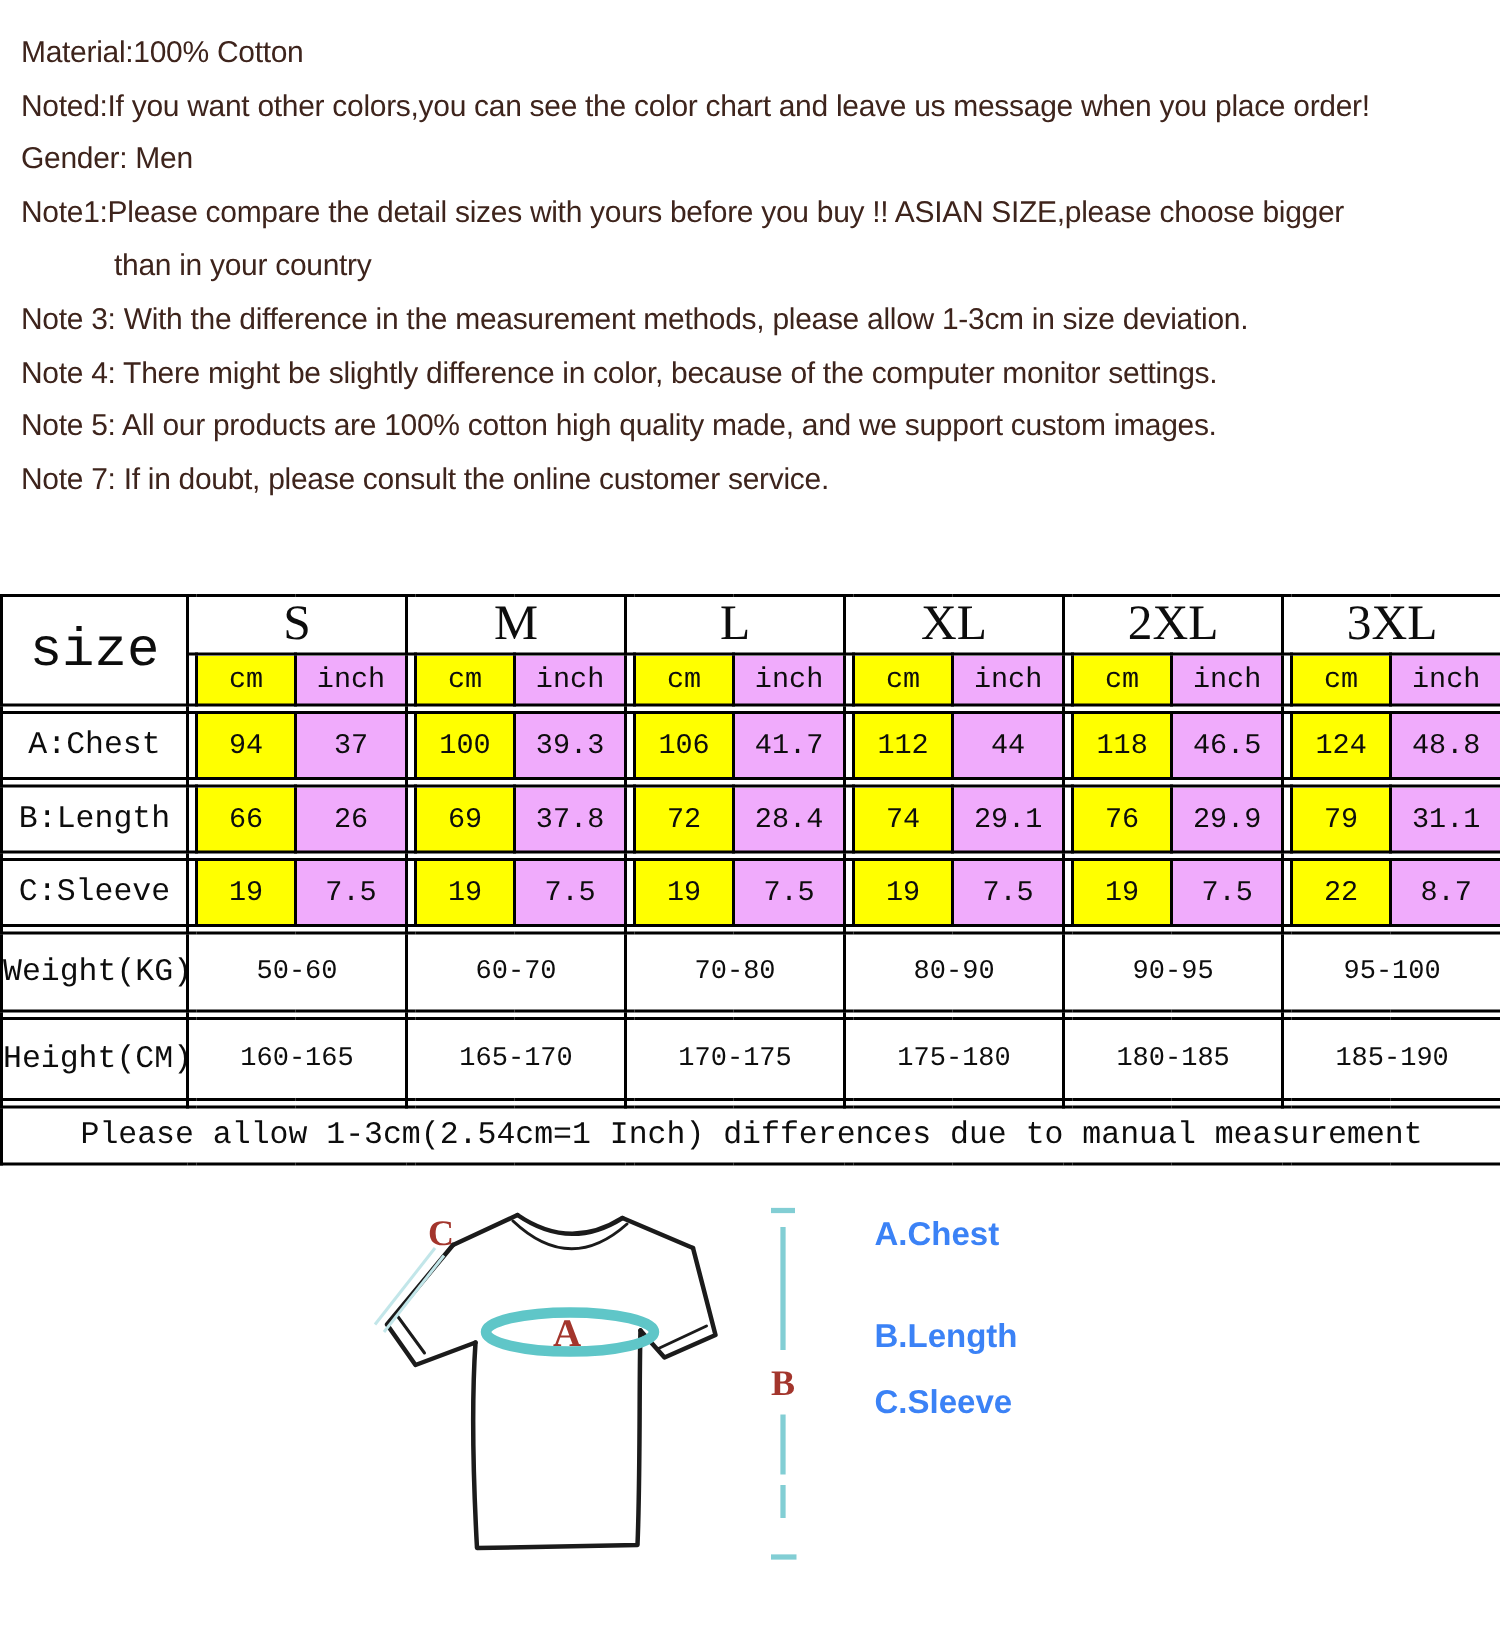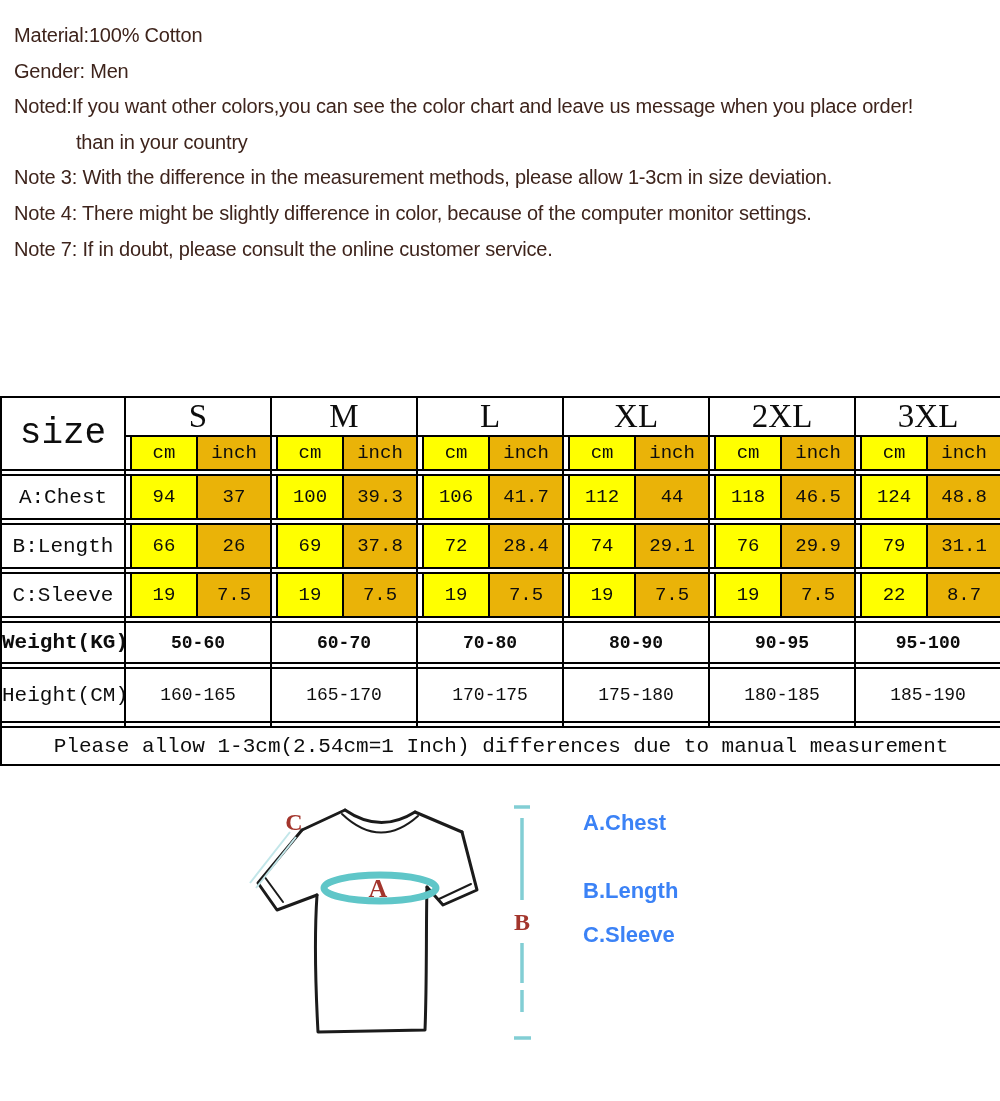--- a/index.html
+++ b/index.html
@@ -23,52 +23,54 @@
     font-family:"Liberation Mono","DejaVu Sans Mono",monospace;
     color:#0d0d0d;
   }
   table.size td{
     border:2px solid #000;padding:0;text-align:center;vertical-align:middle;overflow:hidden;
   }
   tr.r-h1{height:38px;}
   tr.r-h2{height:34px;}
   tr.r-gap{height:5px;}
   tr.r-data{height:44px;}
-  tr.r-w{height:41px;font-weight:bold;}
+  tr.r-w{height:52px;}
   tr.r-hgt{height:54px;}
   tr.r-note{height:38px;}
   td.corner{font-size:36px;}
   td.sz{font-family:"Liberation Serif","DejaVu Serif",serif;font-size:33px;font-weight:normal;}
   td.cmbg{background:#FFFF00;}
-  td.inbg{background:#eab308;}
+  td.inbg{background:#f0abfc;}
   td.uh{font-size:19px;margin-top:40px;}
   td.val{font-size:19px;}
   td.lbl{text-align:left;padding-left:3px;font-size:21px;}
   td.mv{font-size:18px;}
   td.fnote{font-size:21px;}
   td.g{background:#fff;}
   
   .shirt-svg{position:absolute;left:230px;top:780px;}
   .legend{
     position:absolute;left:583px;width:200px;
     font-weight:bold;font-size:22px;color:#3b82f6;
   }
   .legend .item{position:absolute;left:0;white-space:nowrap;}
   .leg0{top:0px;} .leg1{top:68px;} .leg2{top:112px;}
 </style>
 </head>
 <body>
 
 <div class="notes">
   <div class="line">Material:100% Cotton</div>
+  <div class="line">Noted:If you want other colors,you can see the color chart and leave us message when you place order!</div>
   <div class="line">Gender: Men</div>
-  <div class="line">Noted:If you want other colors,you can see the color chart and leave us message when you place order!</div>
+  <div class="line">Note1:Please compare the detail sizes with yours before you buy !! ASIAN SIZE,please choose bigger</div>
   <div class="line indent">than in your country</div>
   <div class="line">Note 3: With the difference in the measurement methods, please allow 1-3cm in size deviation.</div>
   <div class="line">Note 4: There might be slightly difference in color, because of the computer monitor settings.</div>
+  <div class="line">Note 5: All our products are 100% cotton high quality made, and we support custom images.</div>
   <div class="line">Note 7:  If in doubt, please consult the online customer service.</div>
 </div>
 
 <table class="size">
   <colgroup>
     <col style="width:124px">
     <col style="width:6px">
       <col style="width:66px">
       <col style="width:74px">
     <col style="width:6px">

